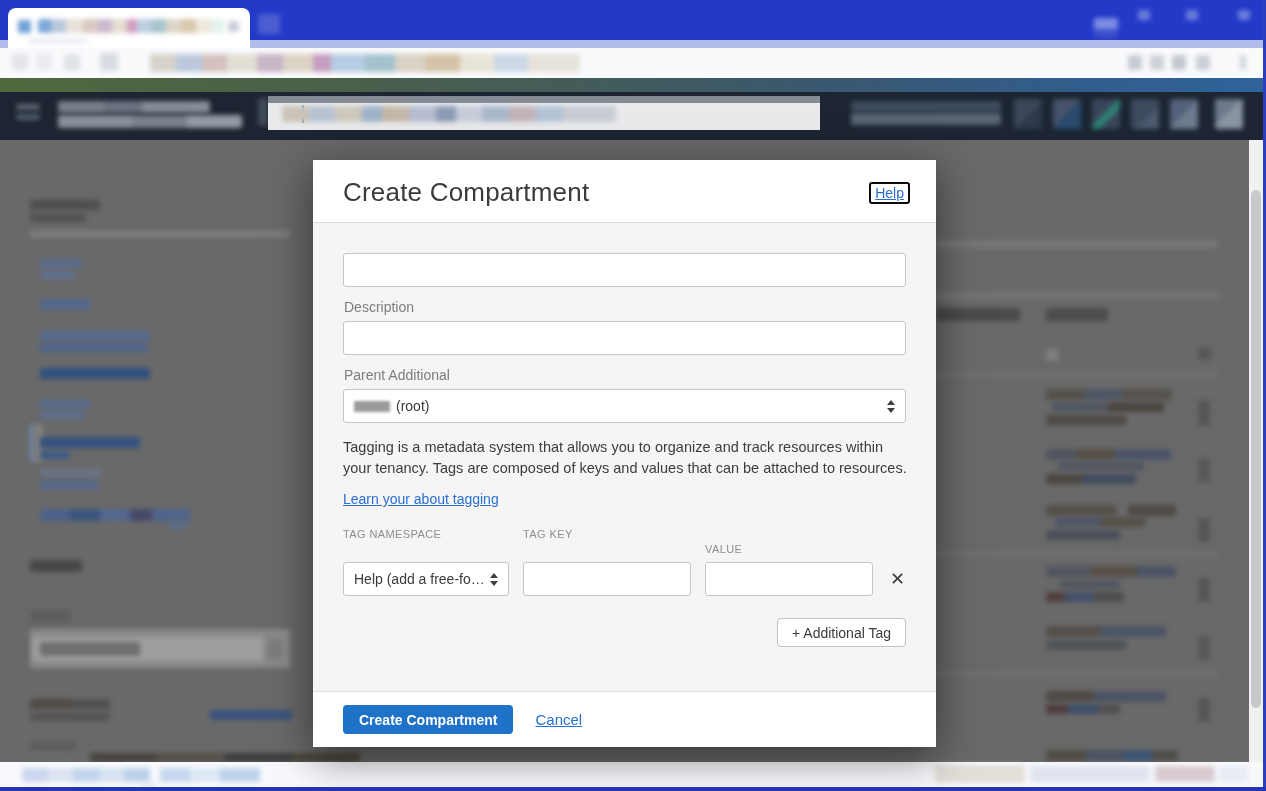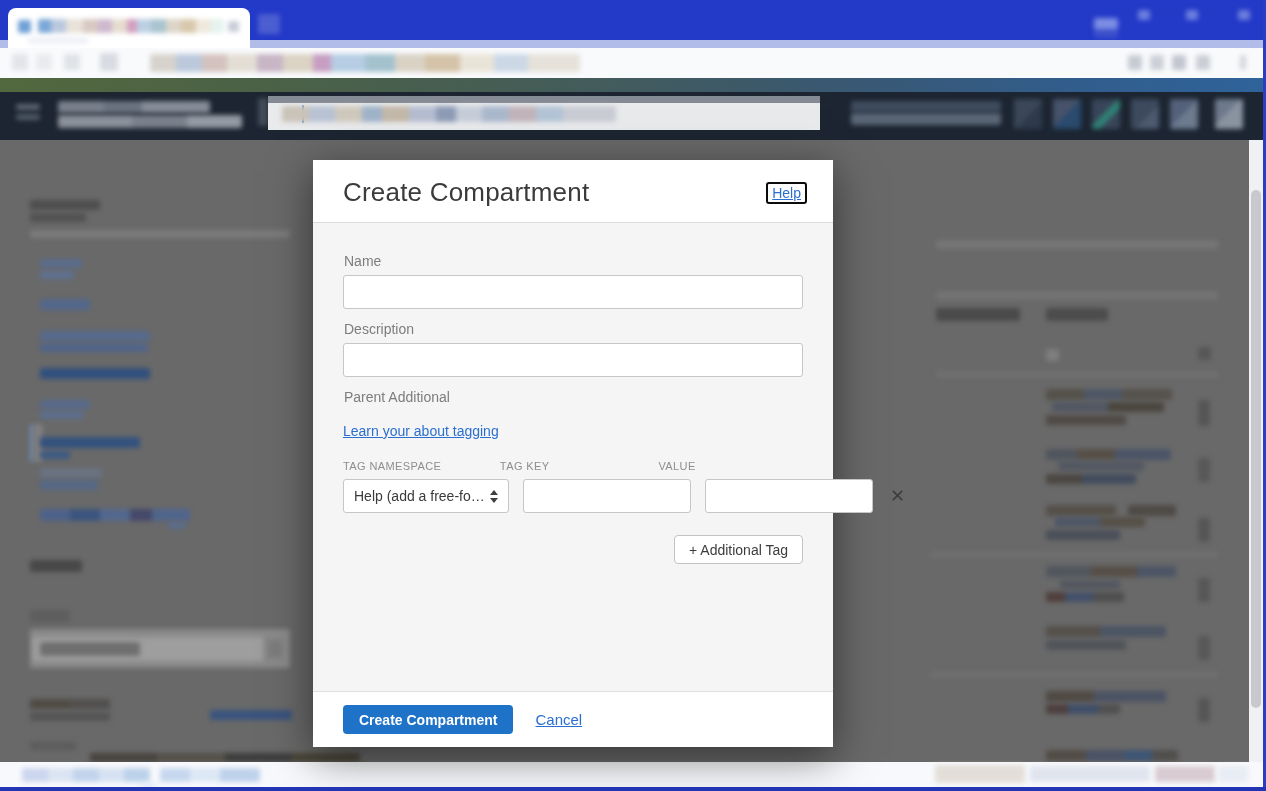--- a/index.html
+++ b/index.html
@@ -21,21 +21,21 @@
   
   .overlay{position:absolute;left:0;top:140px;width:1249px;height:622px;background:#696969;z-index:1;}
   .pg{z-index:2;}
   .scrolltrack{position:absolute;left:1249px;top:140px;width:14px;height:622px;background:#f0f1f2;z-index:3;}
   .scrollthumb{position:absolute;left:2px;top:50px;width:10px;height:518px;background:#c7c9cc;border-radius:5px;}
   .bottomstrip{position:absolute;left:0;top:762px;width:1263px;height:25px;background:#f8f9fc;z-index:3;}
   .border-right{position:absolute;right:0;top:0;width:3px;height:791px;background:#2c3ec0;z-index:20;}
   .border-bottom{position:absolute;left:0;top:787px;width:1266px;height:4px;background:#2335b2;z-index:20;}
 
   
-  .modal{position:absolute;left:313px;top:160px;width:520px;height:587px;background:#fff;z-index:10;
+  .modal{position:absolute;left:313px;top:160px;width:623px;height:587px;background:#fff;z-index:10;
     box-shadow:0 10px 40px rgba(0,0,0,.5);}
   .m-header{position:absolute;left:0;top:0;right:0;height:62px;background:#fff;}
   .m-title{position:absolute;left:30px;top:17px;font-size:26px;color:#3b3b3b;letter-spacing:.2px;}
   .help-link{position:absolute;right:26px;top:22px;font-size:14px;color:#2a6fd0;text-decoration:underline;
     border:2px solid #0b0b0b;border-radius:3px;padding:1px 4px;background:#fff;cursor:pointer;}
   .m-body{position:absolute;left:0;top:62px;right:0;bottom:55px;background:#f5f5f5;
     border-top:1px solid #dcdcdc;border-bottom:1px solid #e0e0e0;padding:30px;box-sizing:border-box;}
   .f-label{font-size:14px;color:#7d7d7d;margin:0 0 6px 1px;}
   .txt-input{display:block;width:100%;height:34px;box-sizing:border-box;border:1px solid #c6c6c6;border-radius:3px;
     background:#fff;margin:0 0 12px 0;font-size:14px;padding:0 10px;color:#333;outline:none;}
@@ -43,21 +43,21 @@
     background:#fff;padding:0 10px;font-size:14px;color:#3a3a3a;cursor:pointer;}
   .sel .grow{flex:1;}
   .stepper{display:flex;flex-direction:column;gap:3px;align-items:center;margin-left:6px;}
   .tri-up{width:0;height:0;border-left:4px solid transparent;border-right:4px solid transparent;border-bottom:5px solid #3f3f3f;}
   .tri-down{width:0;height:0;border-left:4px solid transparent;border-right:4px solid transparent;border-top:5px solid #3f3f3f;}
   .redact{display:inline-block;width:36px;height:11px;background:#9a9a9a;border-radius:1px;filter:blur(1.5px);margin-right:6px;}
   .tag-intro{font-size:14.5px;line-height:1.45;color:#3c3c3c;width:565px;margin:14px 0 0 0;}
   .learnmore{display:inline-block;margin-top:12px;font-size:14px;color:#2a6fd0;text-decoration:underline;cursor:pointer;}
   .tag-labels{display:flex;gap:14px;margin-top:20px;}
   .tag-labels div{font-size:11px;color:#8e8e8e;letter-spacing:.4px;}
-  .tl-ns{width:166px;} .tl-key{width:168px;} .tl-val{width:168px;}
+  .tl-ns{width:166px;} .tl-key{width:168px;} .tl-val{width:168px;margin-top:15px;}
   .tag-row{display:flex;gap:14px;margin-top:7px;align-items:center;}
   .tag-sel{width:166px;} 
   .tag-input{width:168px;height:34px;box-sizing:border-box;border:1px solid #c6c6c6;border-radius:3px;background:#fff;
     font-size:14px;padding:0 8px;color:#333;outline:none;}
   .clear-btn{margin-left:1px;background:none;border:none;font-size:18px;color:#3e3e3e;cursor:pointer;padding:2px;line-height:1;}
   .addtag-row{display:flex;justify-content:flex-end;margin-top:22px;}
   .addtag-btn{height:29px;background:#fff;border:1px solid #c3c3c3;border-radius:4px;font-size:14px;color:#3c3c3c;
     padding:0 14px;cursor:pointer;font-family:inherit;}
   .m-footer{position:absolute;left:0;bottom:0;right:0;height:55px;background:#fff;display:flex;align-items:center;
     gap:22px;padding:0 30px;box-sizing:border-box;}
@@ -201,28 +201,36 @@
   <div class="border-right"></div>
   <div class="border-bottom"></div>
 
   <div class="modal">
     <div class="m-header">
       <div class="m-title">Create Compartment</div>
       <a class="help-link">Help</a>
     </div>
 
     <div class="m-body">
-      <div class="f-label">Name</div>
       <input class="txt-input" type="text" value="" style="">
 
       <div class="f-label">Description</div>
       <input class="txt-input" type="text" value="" style="">
 
       <div class="f-label">Parent Additional</div>
-
+      <div class="sel">
+        <span class="redact"></span>
+        <span class="grow">(root)</span>
+        <span class="stepper">
+          <span class="tri-up"></span>
+            <span class="tri-down"></span>
+        </span>
+      </div>
+
+      <p class="tag-intro">Tagging is a metadata system that allows you to organize and track resources within your tenancy. Tags are composed of keys and values that can be attached to resources.</p>
       <a class="learnmore">Learn your about tagging</a>
 
       <div class="tag-labels">
         <div class="tl-ns">TAG NAMESPACE</div>
         <div class="tl-key">TAG KEY</div>
         <div class="tl-val">VALUE</div>
       </div>
 
       <div class="tag-row">
         <div class="sel tag-sel">

